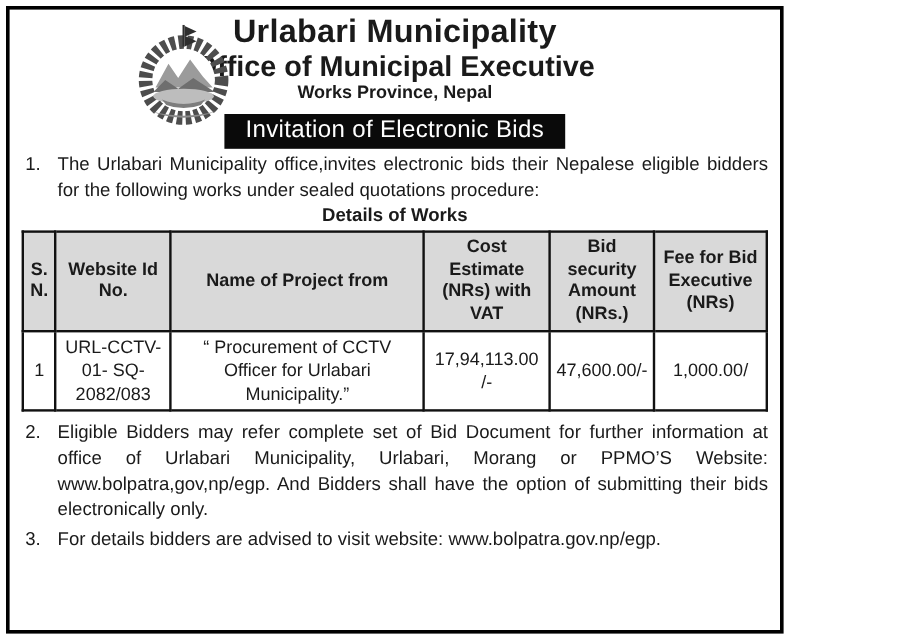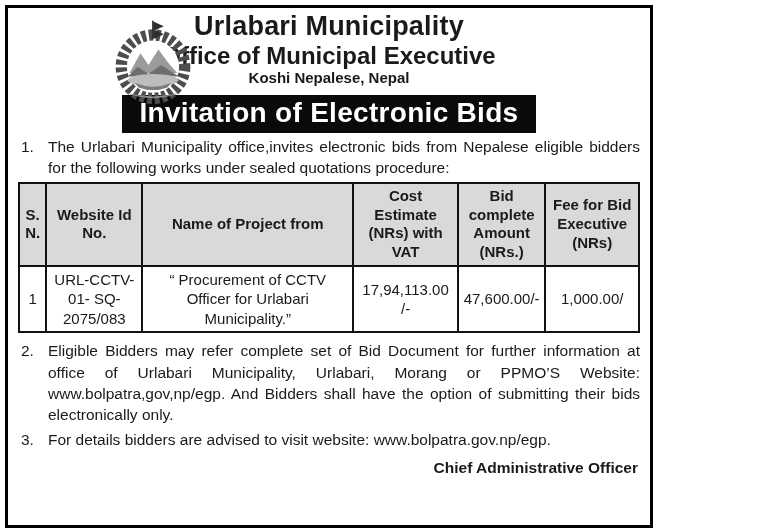--- a/index.html
+++ b/index.html
@@ -31,21 +31,21 @@
   .hdr-title   { font-size:27px; font-weight:bold; line-height:1.1; letter-spacing:0.2px; }
   .hdr-sub     { font-size:24px; font-weight:bold; line-height:1.15; }
   .hdr-addr    { font-size:15px; font-weight:bold; line-height:1.25; }
 
   
   .banner-row { text-align:center; margin-top:7px; }
   .banner {
     display:inline-block;
     background:var(--banner-bg,#000);
     color:var(--banner-text,#fff);
-    font-size:28px; font-weight:bold;
+    font-size:20px; font-weight:normal;
     padding:2px 18px 4px 18px;
     letter-spacing:0.3px;
   }
 
   
   .pub-date {
     text-align:center; font-weight:bold; font-size:15.5px;
     margin-top:8px;
   }
 
@@ -108,70 +108,70 @@
           <path d="M22 66 L33 55 L45 63 L59 53 L71 61 L79 66 Z" fill="#6e6e6e"></path>
 
           <ellipse cx="50" cy="70" rx="28" ry="7" fill="#bdbdbd"></ellipse>
           <path d="M30 73 q20 8 40 0 l-4 5 q-16 6 -32 0 Z" fill="#7d7d7d"></path>
 
           <path d="M20 84 Q50 96 80 84 Q50 92 20 84 Z" fill="#8c8c8c"></path>
         </svg>
       </div>
       <div class="hdr-title">Urlabari Municipality</div>
       <div class="hdr-sub">Office of Municipal Executive</div>
-      <div class="hdr-addr">Koshi  Nepalese, Nepal</div>
+      <div class="hdr-addr">Works  Province, Nepal</div>
     </div>
 
     <div class="banner-row">
       <span class="banner">Invitation of Electronic Bids</span>
     </div>
 
 
     <div class="item">
       <span class="num">1.</span>
-      <span class="txt">The Urlabari Municipality office,invites electronic bids from Nepalese eligible bidders for the following works under sealed quotations procedure:</span>
+      <span class="txt">The Urlabari Municipality office,invites electronic bids their Nepalese eligible bidders for the following works under sealed quotations procedure:</span>
     </div>
 
+    <div class="works-title">Details of Works</div>
     <table class="works">
       <colgroup>
         <col class="col-sn">
           <col class="col-cid">
           <col class="col-name">
         <col class="col-cost">
           <col class="col-sec">
           <col class="col-fee">
       </colgroup>
       <thead>
         <tr>
           <th>S. N.</th>
           <th>Website Id No.</th>
           <th>Name of Project from</th>
           <th>Cost Estimate (NRs) with VAT</th>
-          <th>Bid complete Amount (NRs.)</th>
+          <th>Bid security Amount (NRs.)</th>
           <th>Fee for Bid Executive (NRs)</th>
         </tr>
       </thead>
       <tbody>
         <tr>
           <td>1</td>
-          <td>URL-CCTV-01- SQ-2075/083</td>
+          <td>URL-CCTV-01- SQ-2082/083</td>
           <td>“ Procurement of CCTV Officer for Urlabari Municipality.”</td>
           <td>17,94,113.00 /-</td>
           <td>47,600.00/-</td>
           <td>1,000.00/</td>
         </tr>
       </tbody>
     </table>
 
     <div class="item after-table">
       <span class="num">2.</span>
       <span class="txt">Eligible Bidders may refer complete set of Bid Document for  further information at office of Urlabari Municipality, Urlabari, Morang or PPMO’S Website: www.bolpatra,gov,np/egp. And Bidders shall have the option of submitting their bids electronically only.</span>
     </div>
 
     <div class="item">
       <span class="num">3.</span>
       <span class="txt">For details bidders are advised to visit website: www.bolpatra.gov.np/egp.</span>
     </div>
 
-    <div class="signature">Chief Administrative Officer</div>
 
   </div>
 </div>
 
 </body></html>

